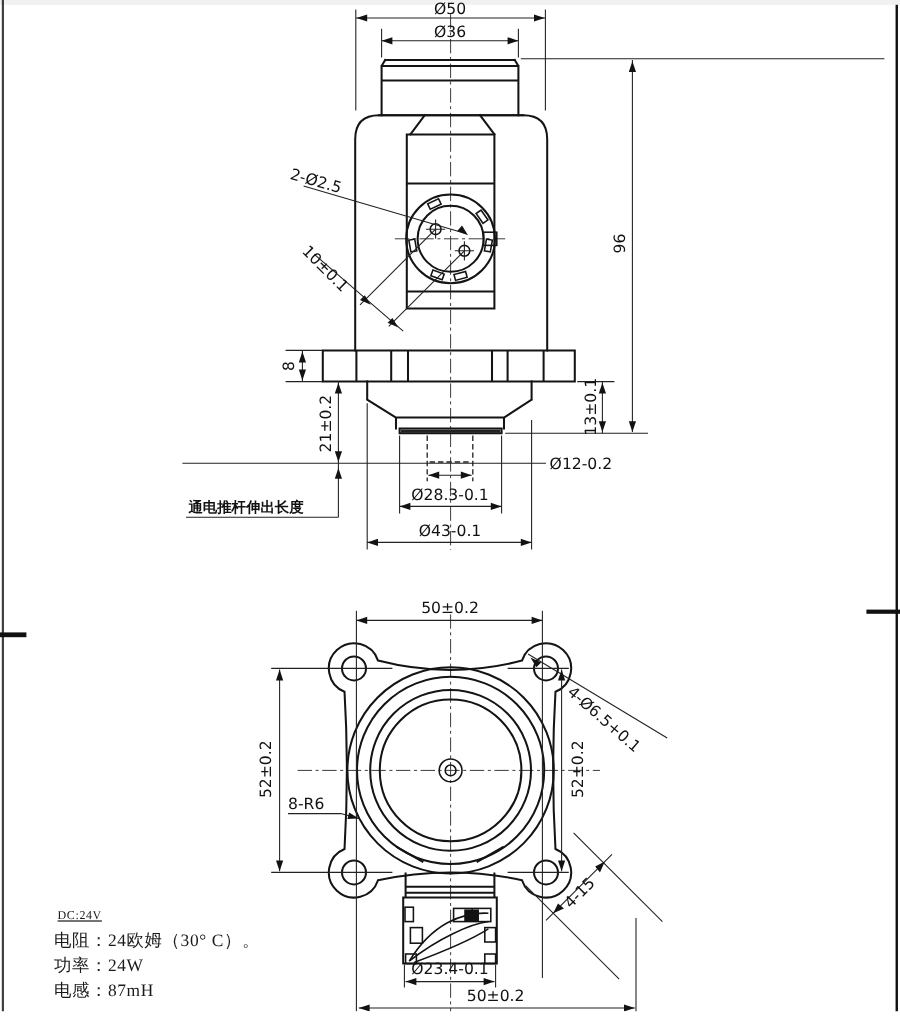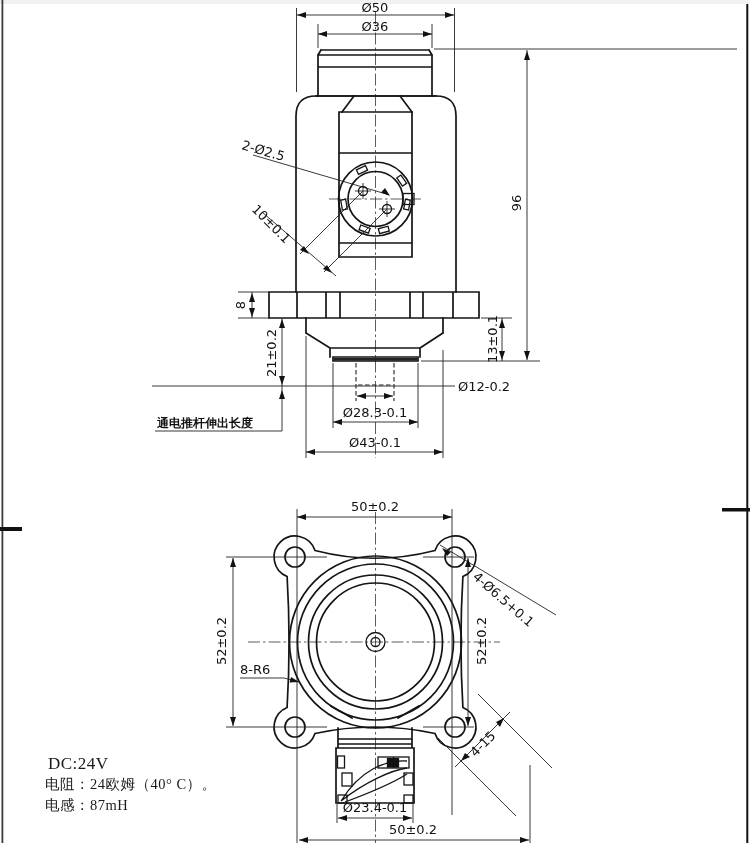--- a/index.html
+++ b/index.html
@@ -2,21 +2,21 @@
 <html><head>
 <meta charset="utf-8">
 <style>
   html,body{margin:0;padding:0;background:#fff;}
   .page{position:relative;width:750px;height:843px;background:#ffffff;overflow:hidden;
         font-family:"DejaVu Sans",sans-serif;}
   .page svg{position:absolute;left:0;top:0;}
   .specs{position:absolute;left:45px;top:753px;width:320px;
          font-family:"Liberation Serif","DejaVu Serif",serif;color:#1a1a1a;}
   .specs .line{height:21px;line-height:21px;font-size:14.5px;letter-spacing:.5px;white-space:nowrap;}
-  .specs .line.first{font-size:17px;padding-left:3px;}
+  .specs .line.first{font-size:10px;padding-left:3px;text-decoration:underline;}
   svg text{fill:#121212;font-family:"DejaVu Sans",sans-serif;font-size:13px;}
   svg text.small{font-size:12px;}
   .obj{stroke:#141414;stroke-width:1.7;fill:none;stroke-linecap:square;}
   .obj2{stroke:#141414;stroke-width:1.3;fill:none;}
   .thin{stroke:#222;stroke-width:0.9;fill:none;}
   .cl{stroke:#333;stroke-width:0.8;fill:none;stroke-dasharray:12 3 2.5 3;}
   .hid{stroke:#222;stroke-width:1.1;fill:none;stroke-dasharray:4.5 2.5;}
   .arr{fill:#121212;stroke:none;}
   .frame{fill:#111;}
 </style>
@@ -204,17 +204,18 @@
     <text x="472" y="578" transform="rotate(41 472 578)">4-Ø6.5+0.1</text>
     <text x="240" y="674">8-R6</text>
     <text x="486" y="747" text-anchor="middle" transform="rotate(-45 486 747)">4-15</text>
     <text x="375" y="812" text-anchor="middle">Ø23.4-0.1</text>
     <text x="413" y="834" text-anchor="middle">50±0.2</text>
   </g>
 </svg>
 
   <div class="specs">
     <div class="line first">DC:24V</div>
-    <div class="line">电阻：24欧姆（40° C）。</div>
+    <div class="line">电阻：24欧姆（30° C）。</div>
+    <div class="line">功率：24W</div>
     <div class="line">电感：87mH</div>
   </div>
 
 </div>
 
 </body></html>

